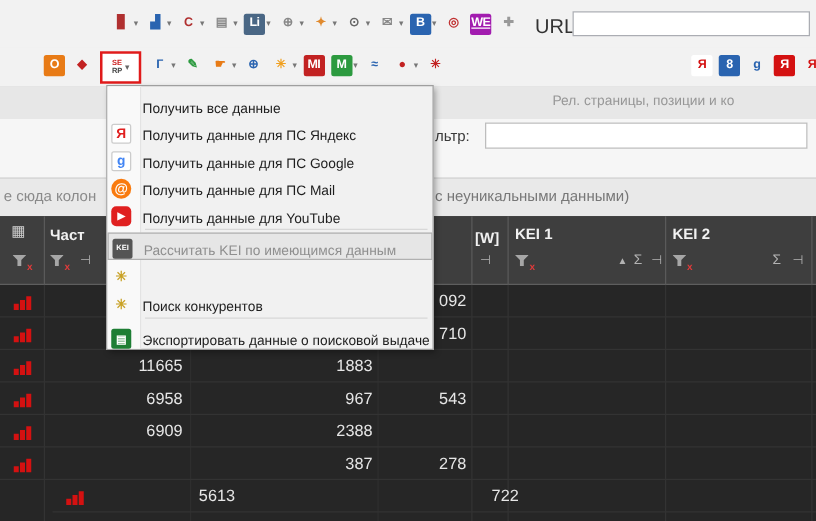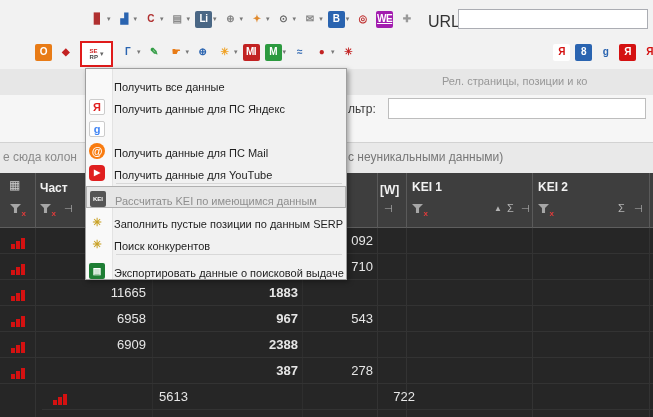--- a/index.html
+++ b/index.html
@@ -49,21 +49,21 @@
   .hicon{position:absolute;font-size:10px;color:#b3b3b3;line-height:1;cursor:default;}
   .funnel{position:absolute;width:14px;height:11px;cursor:default;}
   .funnel .shape{position:absolute;left:0;top:0;width:11px;height:9px;background:#a6a6a6;
                  clip-path:polygon(0 0,100% 0,64% 45%,64% 100%,36% 100%,36% 45%);}
   .funnel .x{position:absolute;right:-2px;bottom:-3px;color:#e23b3b;font-size:8px;font-weight:bold;}
   .trow{position:absolute;left:0;width:653px;height:26px;border-bottom:1px solid #333;box-sizing:border-box;}
   .row-bars{position:absolute;left:10px;top:7px;width:16px;height:12px;}
   .cell{position:absolute;top:0;height:26px;line-height:26px;font-size:13px;color:#e6e6e6;
         text-align:right;padding-right:2px;box-sizing:border-box;white-space:nowrap;}
   .cell.c1{left:35px;width:113px;}
-  .cell.c2{left:160px;width:140px;font-weight:bold;}
+  .cell.c2{left:160px;width:140px;}
   .cell.c3{left:305px;width:70px;}
 
   
   .menu{position:absolute;left:85px;top:68px;width:262px;height:212px;background:#f1f1f1;
         border:1px solid #9f9f9f;box-shadow:2px 2px 5px rgba(0,0,0,.35);z-index:50;
         box-sizing:border-box;padding-top:2px;}
   .menu-strip{position:absolute;left:0;top:0;bottom:0;width:26px;background:#f9f9f9;
               border-right:1px solid #e3e3e3;}
   .menu-item{position:relative;height:22px;display:flex;align-items:flex-end;padding-left:2px;
              box-sizing:border-box;cursor:default;}
@@ -351,37 +351,37 @@
         <div class="menu-item">
           <span class="mi-icon"></span>
           <span class="lbl">Получить все данные</span>
         </div>
         <div class="menu-item">
           <span class="mi-icon" style="color: rgb(224, 32, 32); background: rgb(255, 255, 255); border: 1px solid rgb(204, 204, 204);">Я</span>
           <span class="lbl">Получить данные для ПС Яндекс</span>
         </div>
         <div class="menu-item">
           <span class="mi-icon" style="color: rgb(66, 133, 244); background: rgb(255, 255, 255); border: 1px solid rgb(204, 204, 204);">g</span>
+          <span class="lbl">Получить данные для ПС Google</span>
         </div>
         <div class="menu-item">
           <span class="mi-icon" style="color: rgb(255, 255, 255); background: rgb(249, 123, 15); border-radius: 50%;">@</span>
           <span class="lbl">Получить данные для ПС Mail</span>
         </div>
         <div class="menu-item">
           <span class="mi-icon" style="color: rgb(255, 255, 255); background: rgb(224, 32, 32); font-size: 8px; border-radius: 4px;">▶</span>
           <span class="lbl">Получить данные для YouTube</span>
         </div>
         <div class="menu-sep"></div>
         <div class="menu-item mi-disabled">
           <span class="mi-icon" style="color: rgb(255, 255, 255); background: rgb(85, 85, 85); font-size: 6px;">KEI</span>
           <span class="lbl">Рассчитать KEI по имеющимся данным</span>
         </div>
         <div class="menu-item">
           <span class="mi-icon" style="color: rgb(201, 162, 39);">✳</span>
-          <span class="lbl">Заполнить пустые позиции по данным SERP</span>
         </div>
         <div class="menu-item">
           <span class="mi-icon" style="color: rgb(201, 162, 39);">✳</span>
           <span class="lbl">Поиск конкурентов</span>
         </div>
         <div class="menu-sep"></div>
         <div class="menu-item">
           <span class="mi-icon" style="color: rgb(255, 255, 255); background: rgb(30, 126, 52); font-size: 9px;">▤</span>
           <span class="lbl">Экспортировать данные о поисковой выдаче</span>
         </div>

